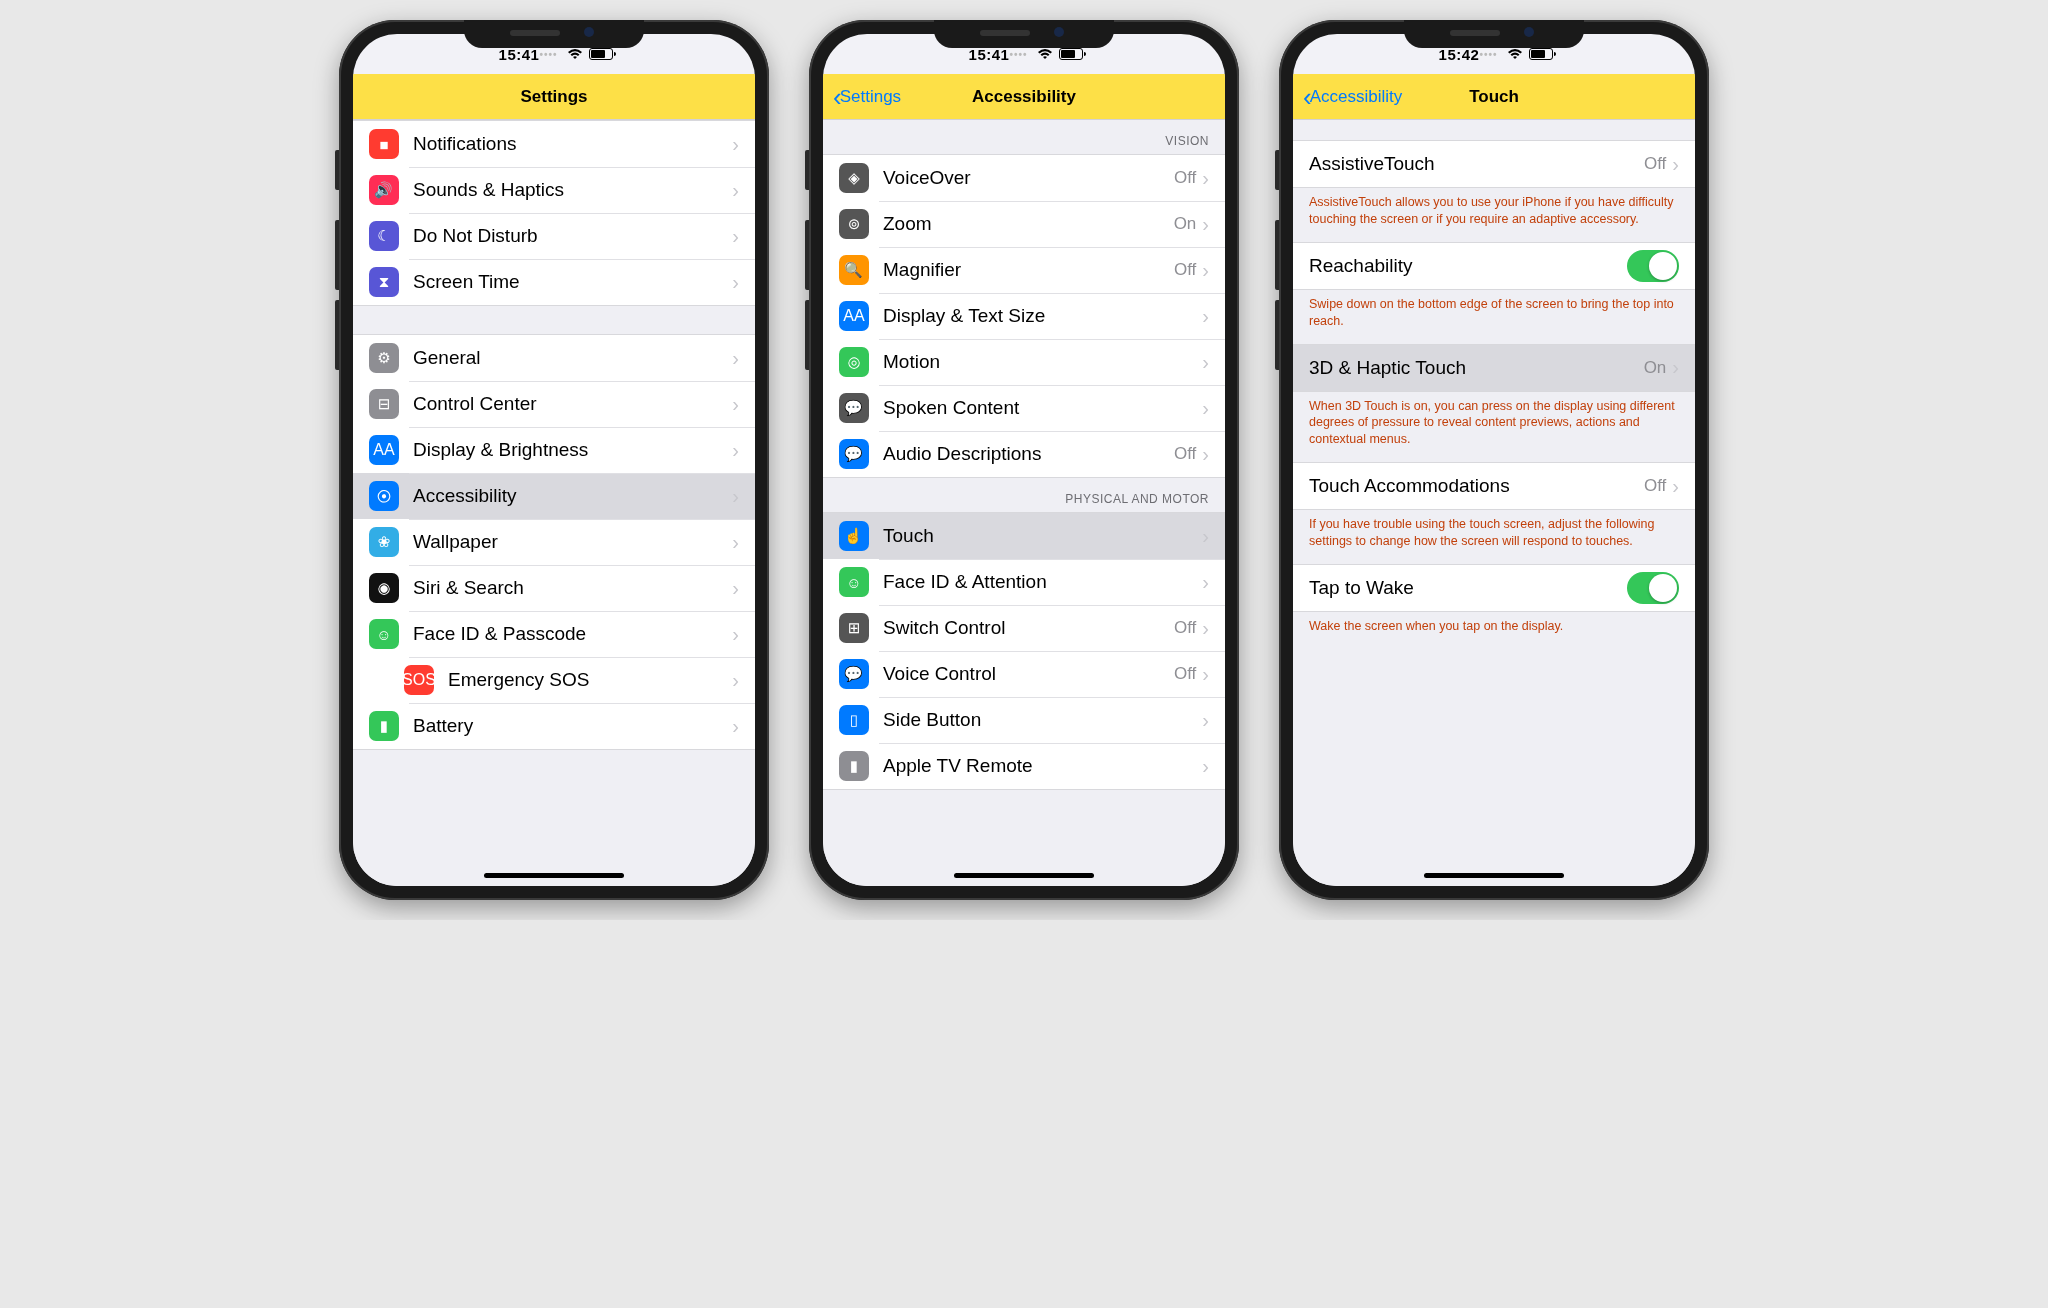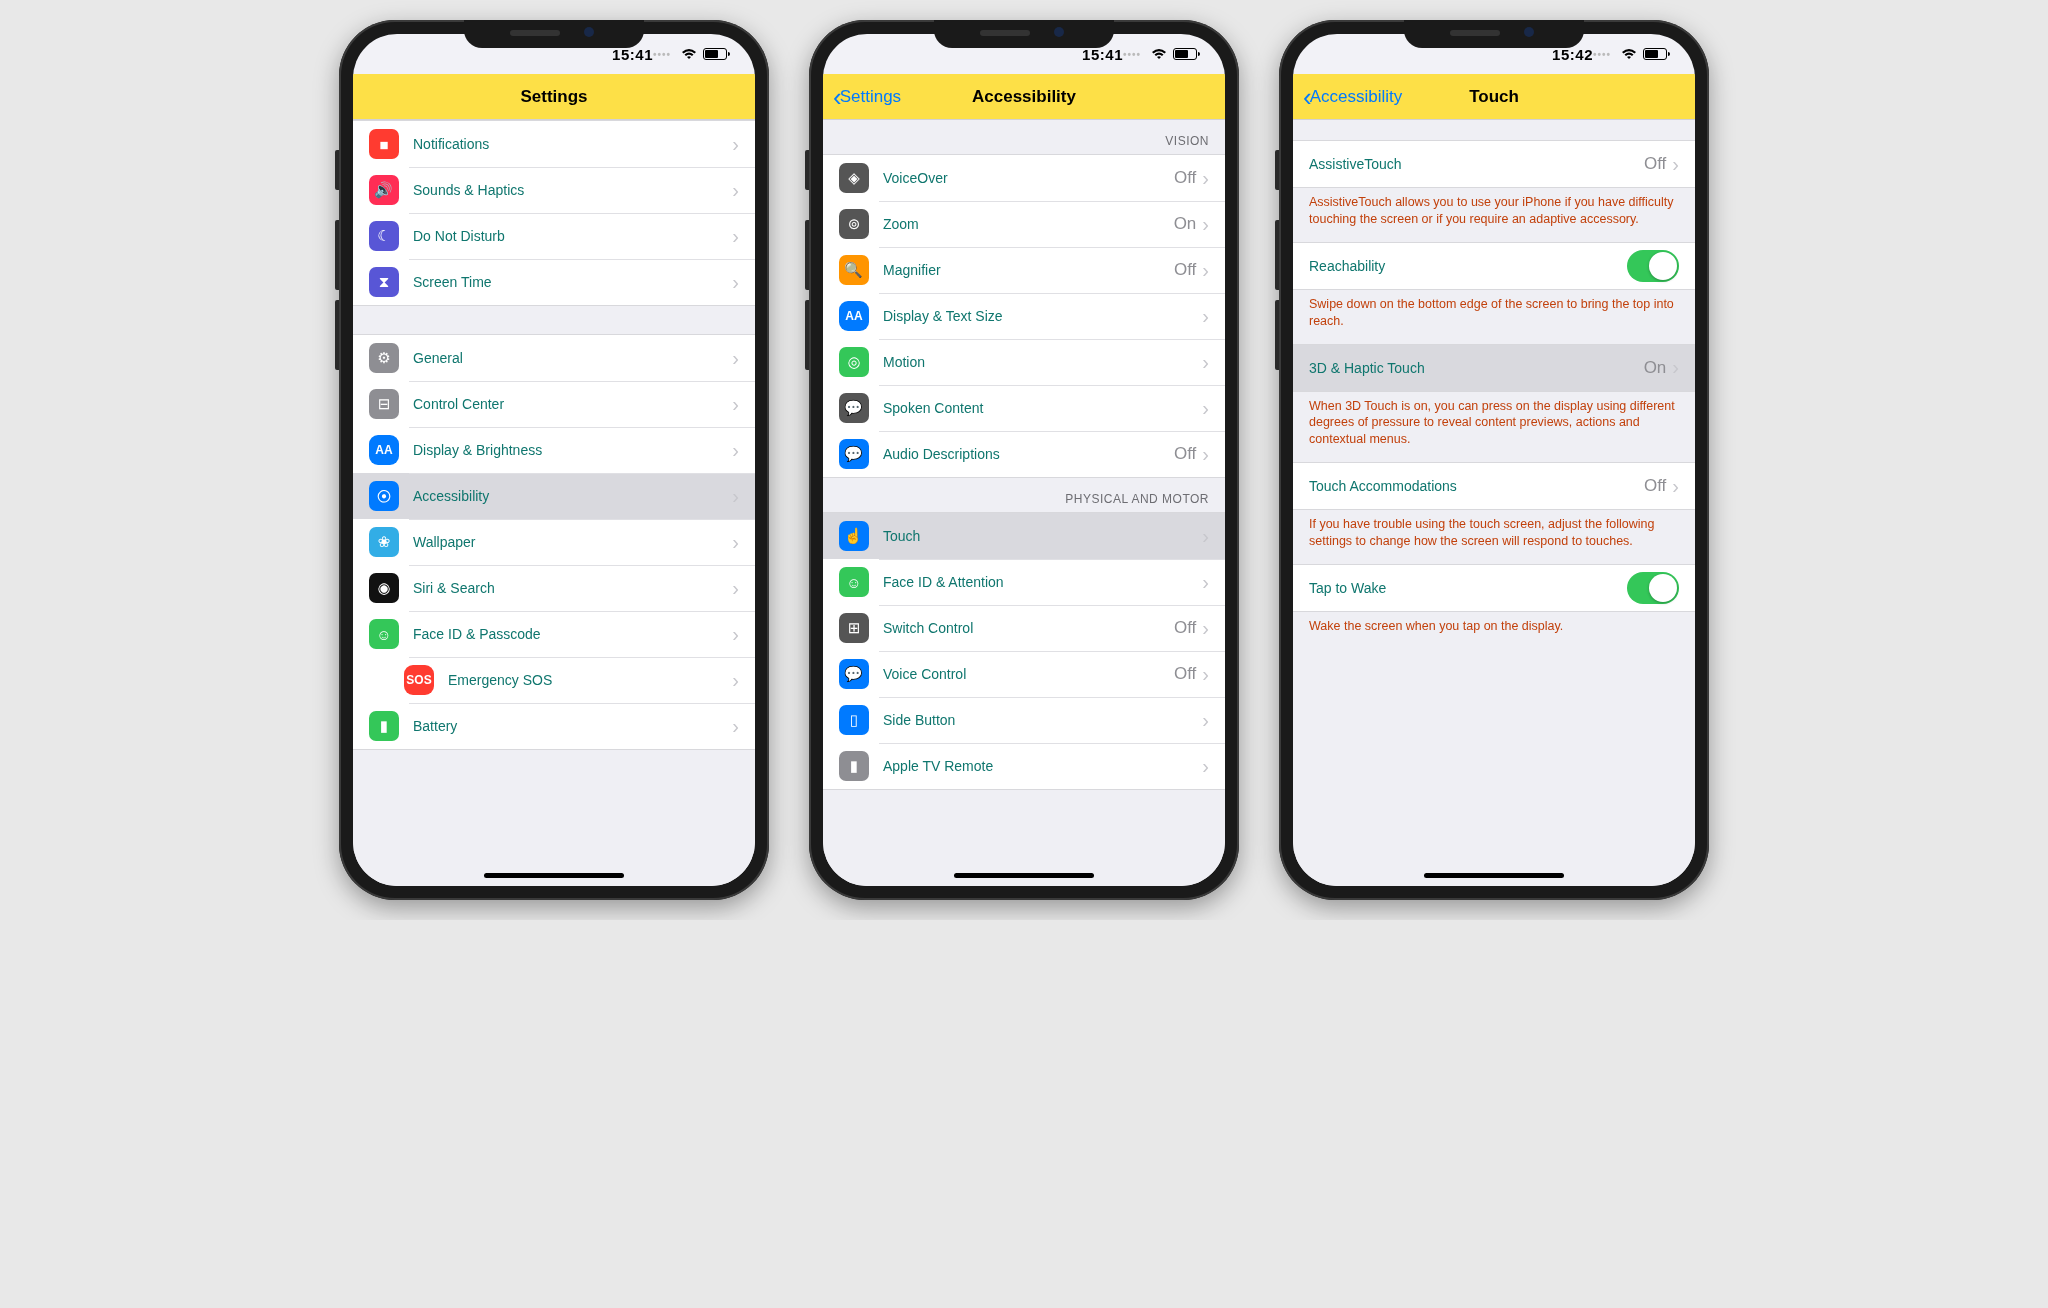--- a/index.html
+++ b/index.html
@@ -72,21 +72,21 @@
     position:absolute;
     right:50px; top:7px;
     width:10px;height:10px;
     background:#182848;
     border-radius:50%;
   }
   .statusbar {
     height: 40px;
     display: flex;
     align-items: center;
-    justify-content: flex-end;
+    justify-content: center;
     padding: 0 28px 0 32px;
     font-size: 15px;
     font-weight: 600;
     color:#000;
     position:relative;
     z-index:10;
   }
   .status-left { letter-spacing: 0.5px; }
   .status-right { display:flex; align-items:center; gap:6px; color:#000; }
   .dots { letter-spacing:1px; color:#bbb; font-size:10px; margin-right:4px;}
@@ -184,22 +184,22 @@
     width:30px;height:30px;
     border-radius:7px;
     margin-right:14px;
     display:flex;align-items:center;justify-content:center;
     color:#fff;
     font-size:15px;
     flex-shrink:0;
   }
   .row-label {
     flex:1;
-    font-size:14px;
-    color:#0f766e;
+    font-size:19px;
+    color:#000000;
   }
   .row-value {
     font-size:17px;
     color:#8e8e93;
     margin-right:6px;
   }
   .chev {
     color:#c7c7cc;
     font-size:20px;
     font-weight:300;
@@ -247,21 +247,21 @@
   .bg-pink{background:#ff2d55;}
   .bg-purple{background:#5856d6;}
   .bg-gray{background:#8e8e93;}
   .bg-darkgray{background:#555;}
   .bg-blue{background:#007aff;}
   .bg-teal{background:#32ade6;}
   .bg-green{background:#34c759;}
   .bg-orange{background:#ff9500;}
   .bg-black{background:#111;}
   .bg-redsos{background:#ff3b30;margin-left:35px;}
-  .icon.txt{font-weight:700;font-size:12px;border-radius:9px;}
+  .icon.txt{font-weight:400;font-size:16px;}
 </style>
 </head>
 <body>
 
 <div class="phone">
   <div class="notch"></div>
   <div class="screen">
     <div class="statusbar">
       <span class="status-left">15:41</span>
       <span class="status-right">

